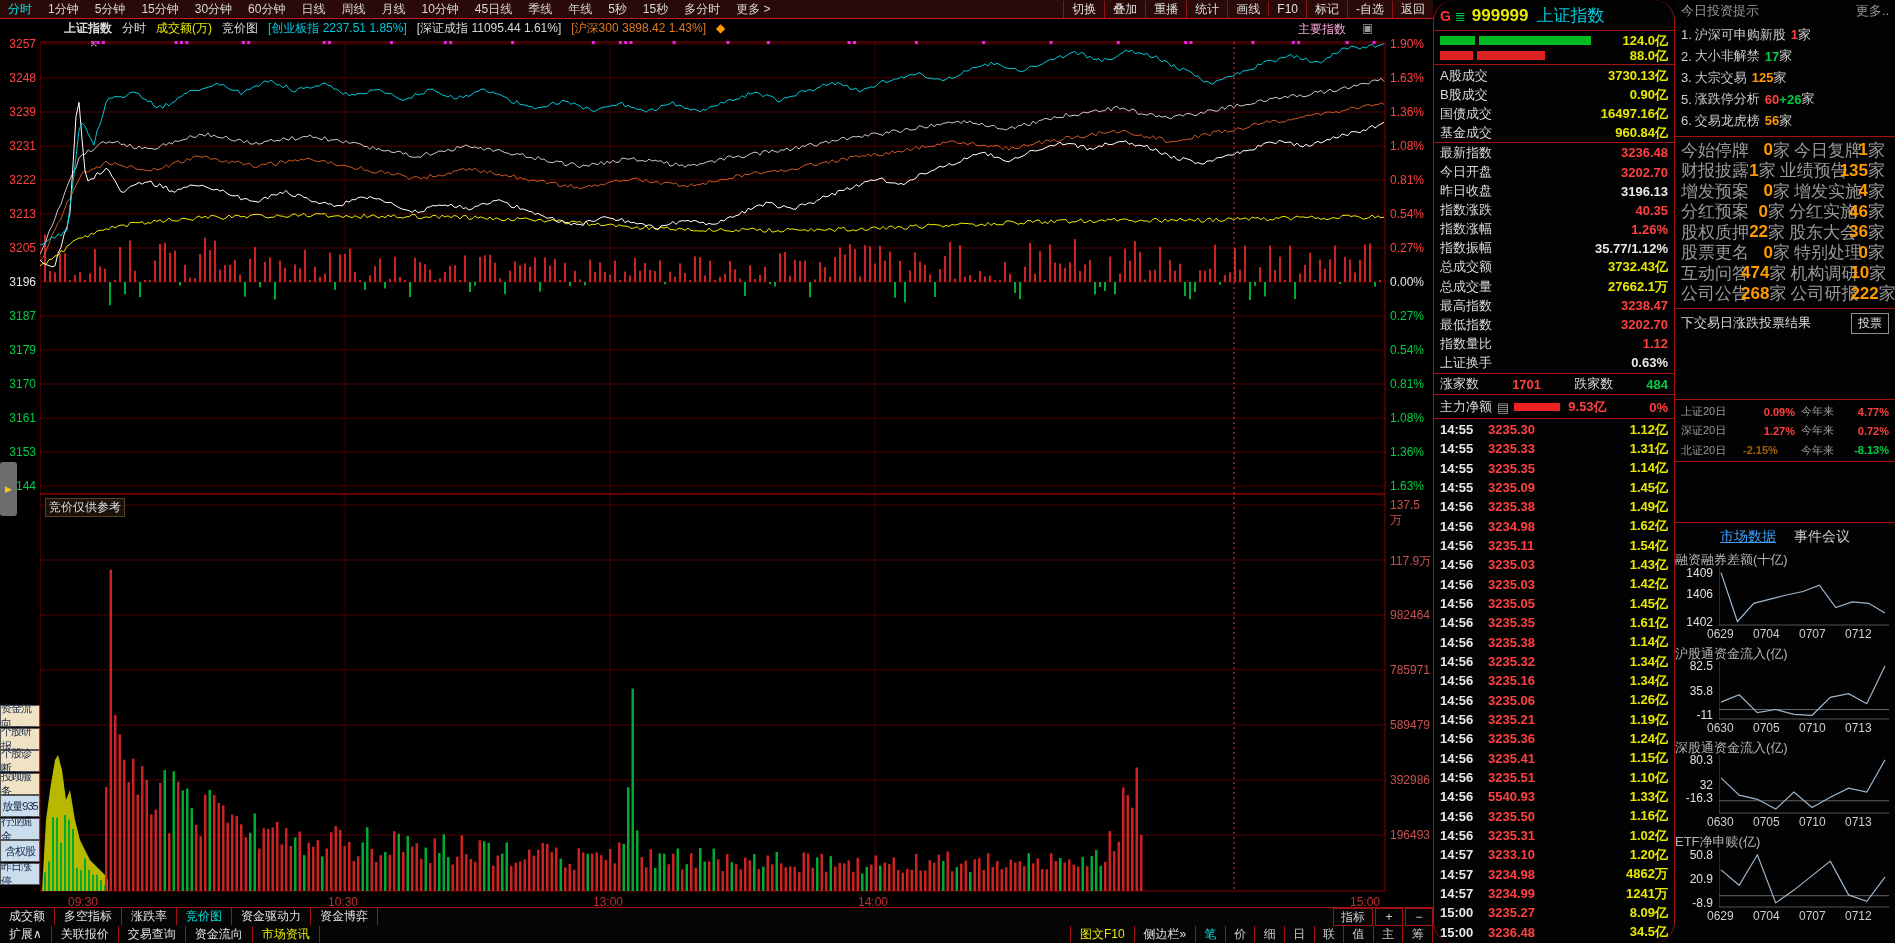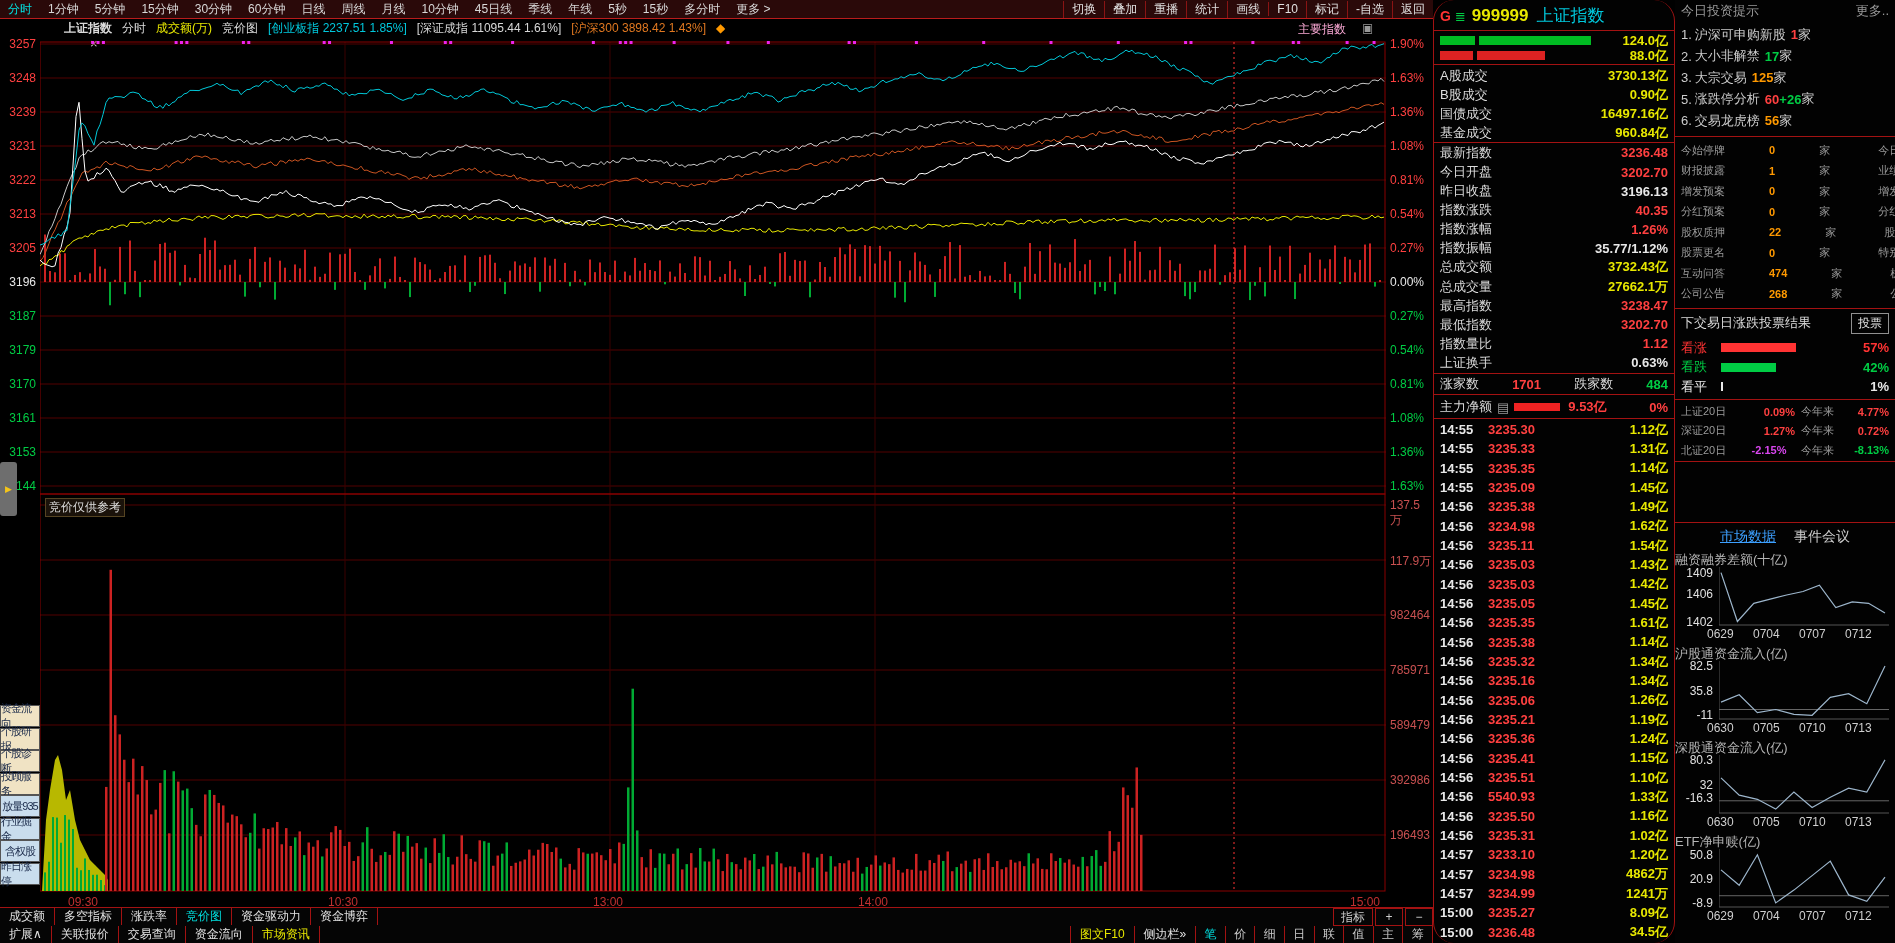--- a/index.html
+++ b/index.html
@@ -22,21 +22,21 @@
   #midpanel{left:1433px;top:0;width:240px;height:943px;border-left:1px solid #a31212;border-right:1px solid #a31212;background:#020202;border-radius:21px;}
   #rightpanel{left:1675px;top:0;width:220px;height:943px;background:#020202;}
   .row{display:flex;align-items:center;padding:0 6px;}
   .sep{position:absolute;left:0;right:0;height:1px;background:#a31212;}
   .ip-row{height:19.1px;justify-content:space-between;font-size:13px;}
   .tick-row{height:19.33px;font-size:13px;font-weight:700;}
   .tick-row .t{width:48px;color:#e8e8e8;}
   .tick-row .p{width:80px;color:#ff4040;}
   .tick-row .v{flex:1;text-align:right;color:#e8e800;}
   .tip-row{height:21.5px;font-size:13px;color:#cccccc;white-space:nowrap;}
-  .stat-row{height:20.5px;font-size:11px;white-space:nowrap;gap:44px;}
+  .stat-row{height:20.5px;font-size:17px;white-space:nowrap;}
   .stat-row .sl{width:60px;color:#9a9a9a;}
   .stat-row .sv{width:32px;text-align:right;font-weight:700;color:#ff9900;}
   .stat-row .su{color:#9a9a9a;margin-right:4px;}
   .vote-row{height:19.5px;font-size:13px;}
   .idx20-row{height:19.3px;font-size:11px;white-space:nowrap;}
   .rot-row{height:18.6px;font-size:13px;white-space:nowrap;}
   .mini-title{position:absolute;left:0;width:100%;font-size:13px;color:#b4b4b4;white-space:nowrap;}
   .mini-ytick{position:absolute;font-size:12px;color:#e0e0e0;text-align:right;width:38px;}
   .mini-xtick{position:absolute;font-size:12px;color:#cfcfcf;}
   
@@ -1115,54 +1115,37 @@
           <span class="sl">公司研报</span>
           <span class="sv" style="flex: 1 1 0%;">222</span>
           <span class="su">家</span>
         </div>
       </div>
       <div class="sep" style="top: 308px;"></div>
       <div class="row" style="position: absolute; top: 312px; left: 0px; right: 0px; height: 22px; justify-content: space-between; font-size: 13px;">
         <span style="color: rgb(220, 220, 220);">下交易日涨跌投票结果</span>
         <span class="votebtn">投票</span>
       </div>
-      <div style="position: absolute; top: 338px; left: 0px; right: 0px;">
-        <div class="row vote-row">
-          <span style="color: rgb(255, 51, 51); width: 34px;">看涨</span>
-          <span style="display: inline-block; width: 75px; height: 9px; background: rgb(255, 51, 51); margin-left: 6px;"></span>
-          <span style="color: rgb(255, 51, 51); font-weight: 700; margin-left: auto;">57%</span>
-        </div>
-        <div class="row vote-row">
-          <span style="color: rgb(0, 204, 68); width: 34px;">看跌</span>
-          <span style="display: inline-block; width: 55px; height: 9px; background: rgb(0, 204, 68); margin-left: 6px;"></span>
-          <span style="color: rgb(0, 204, 68); font-weight: 700; margin-left: auto;">42%</span>
-        </div>
-        <div class="row vote-row">
-          <span style="color: rgb(232, 232, 232); width: 34px;">看平</span>
-          <span style="display: inline-block; width: 2px; height: 9px; background: rgb(232, 232, 232); margin-left: 6px;"></span>
-          <span style="color: rgb(232, 232, 232); font-weight: 700; margin-left: auto;">1%</span>
-        </div>
-      </div>
       <div class="sep" style="top: 399px;"></div>
       <div style="position: absolute; top: 402px; left: 0px; right: 0px;">
         <div class="row idx20-row">
           <span style="color: rgb(154, 154, 154); width: 62px;">上证20日</span>
           <span style="color: rgb(255, 64, 64); font-weight: 700; width: 52px; text-align: right;">0.09%</span>
           <span style="color: rgb(154, 154, 154); margin-left: 6px;">今年来</span>
           <span style="color: rgb(255, 64, 64); font-weight: 700; margin-left: auto;">4.77%</span>
         </div>
         <div class="row idx20-row">
           <span style="color: rgb(154, 154, 154); width: 62px;">深证20日</span>
           <span style="color: rgb(255, 64, 64); font-weight: 700; width: 52px; text-align: right;">1.27%</span>
           <span style="color: rgb(154, 154, 154); margin-left: 6px;">今年来</span>
           <span style="color: rgb(255, 64, 64); font-weight: 700; margin-left: auto;">0.72%</span>
         </div>
         <div class="row idx20-row">
           <span style="color: rgb(154, 154, 154); width: 62px;">北证20日</span>
-          <span style="color: #d946ef; font-weight: 700; width: 52px; text-align: center;">-2.15%</span>
+          <span style="color: #a16207; font-weight: 700; width: 52px; text-align: left;">-2.15%</span>
           <span style="color: rgb(154, 154, 154); margin-left: 6px;">今年来</span>
           <span style="color: rgb(0, 204, 68); font-weight: 700; margin-left: auto;">-8.13%</span>
         </div>
       </div>
       <div class="sep" style="top: 461px;"></div>
       <div class="sep" style="top: 522px;"></div>
       <div class="row" style="position: absolute; top: 527px; left: 0px; right: 0px; height: 20px; justify-content: center; gap: 18px; font-size: 14px;">
         <span style="color: rgb(61, 160, 255); text-decoration: underline;">市场数据</span>
         <span style="color: rgb(204, 204, 204); text-decoration: none;">事件会议</span>
       </div>

